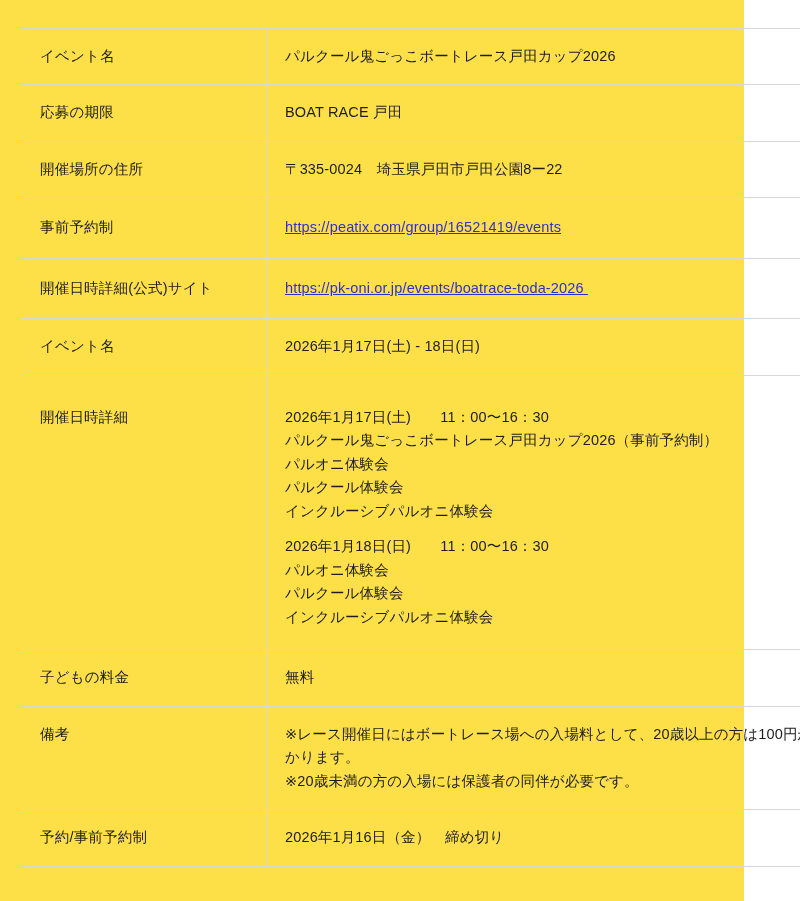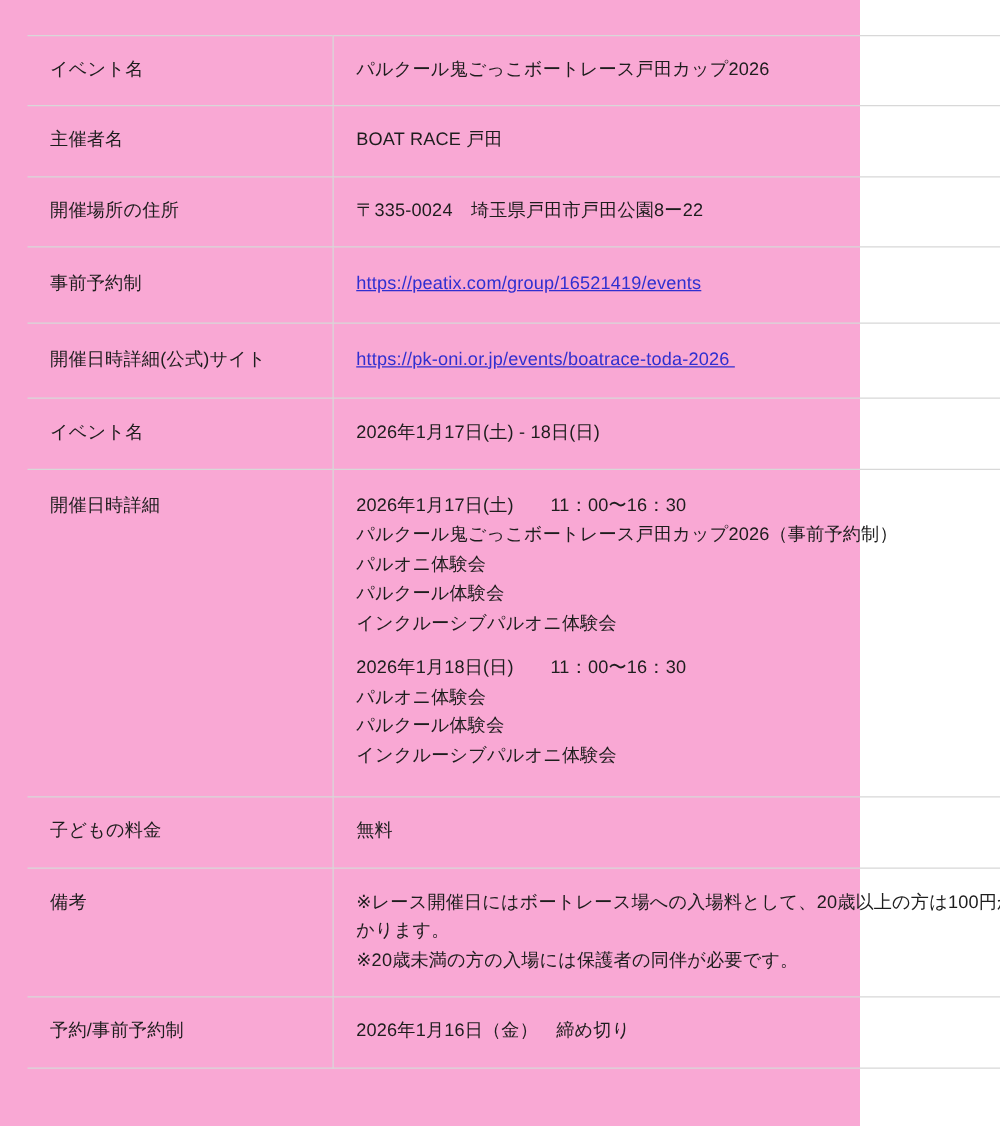--- a/index.html
+++ b/index.html
@@ -8,25 +8,25 @@
     background: #ffffff;
   }
   body {
     width: 800px;
     height: 901px;
     font-family: "Liberation Sans", "DejaVu Sans", sans-serif;
     color: #1a1a1a;
     -webkit-font-smoothing: antialiased;
   }
   .page {
-    width: 688px;
+    width: 744px;
     height: 901px;
     box-sizing: border-box;
     padding: 28px 38px 0 22px;
-    background: #f9a8d4;
+    background: #fde047;
   }
   table.event-table {
     width: 740px;
     border-collapse: collapse;
     table-layout: fixed;
     border-top: 1px solid #d8d8d8;
   }
   table.event-table td {
     border-bottom: 1px solid #d8d8d8;
     vertical-align: top;
@@ -52,36 +52,36 @@
   .cell-line.spacer {
     height: 12px;
   }
   a.link {
     color: #2f2fd0;
     text-decoration: underline;
     word-break: break-all;
   }
   
   tr.row-tall td { padding-top: 18px; padding-bottom: 18px; }
-  tr.row-detail td { padding-top: 18px; padding-bottom: 20px; }
+  tr.row-detail td { padding-top: 30px; padding-bottom: 20px; }
 </style>
 </head>
 <body>
 
 <div class="page">
   <table class="event-table">
     <tbody>
         <tr>
           <td class="label-cell">イベント名</td>
           <td class="value-cell">
             <span class="cell-line">パルクール鬼ごっこボートレース戸田カップ2026</span>
           </td>
         </tr>
         <tr>
-          <td class="label-cell">主催者名</td>
+          <td class="label-cell">応募の期限</td>
           <td class="value-cell">
             <span class="cell-line">BOAT RACE 戸田</span>
           </td>
         </tr>
         <tr>
           <td class="label-cell">開催場所の住所</td>
           <td class="value-cell">
             <span class="cell-line">〒335-0024　埼玉県戸田市戸田公園8ー22</span>
           </td>
         </tr>

